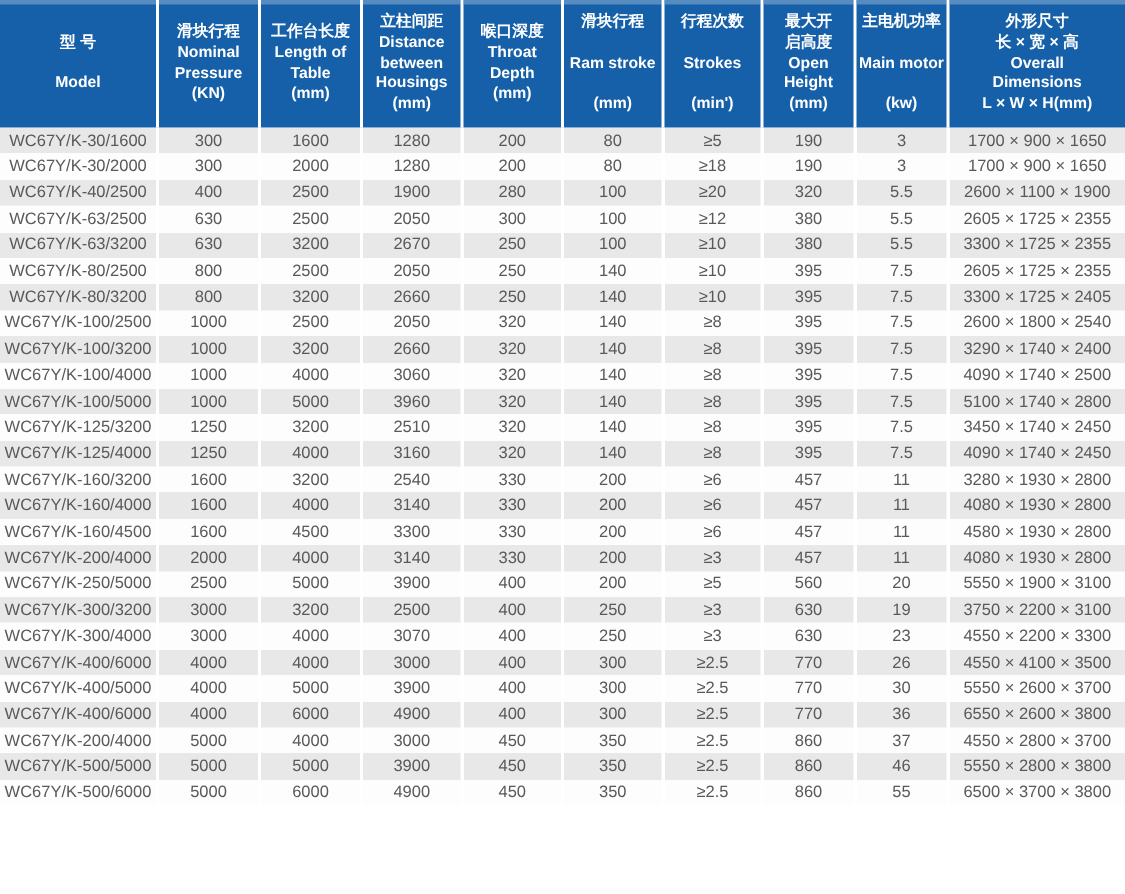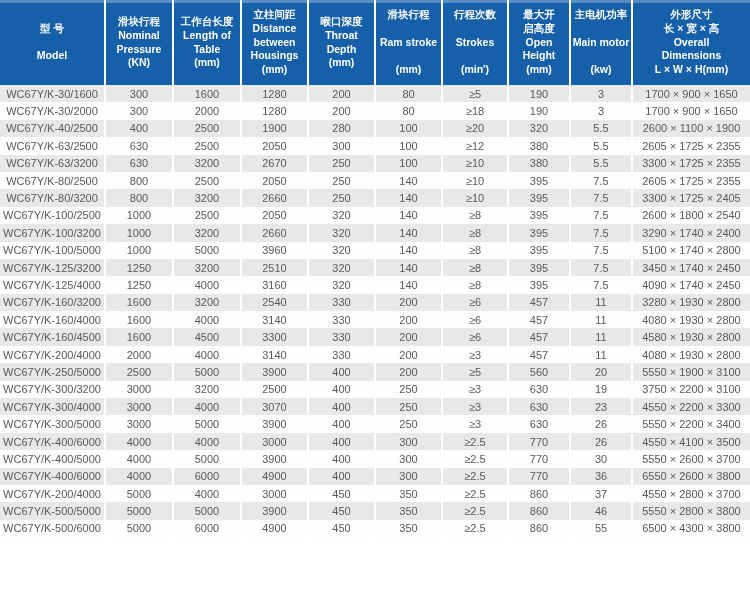--- a/index.html
+++ b/index.html
@@ -218,20 +218,32 @@
         <td>3200</td>
         <td>2660</td>
         <td>320</td>
         <td>140</td>
         <td>≥8</td>
         <td>395</td>
         <td>7.5</td>
         <td>3290 × 1740 × 2400</td>
       </tr>
       <tr>
+        <td>WC67Y/K-100/4000</td>
+        <td>1000</td>
+        <td>4000</td>
+        <td>3060</td>
+        <td>320</td>
+        <td>140</td>
+        <td>≥8</td>
+        <td>395</td>
+        <td>7.5</td>
+        <td>4090 × 1740 × 2500</td>
+      </tr>
+      <tr>
         <td>WC67Y/K-100/5000</td>
         <td>1000</td>
         <td>5000</td>
         <td>3960</td>
         <td>320</td>
         <td>140</td>
         <td>≥8</td>
         <td>395</td>
         <td>7.5</td>
         <td>5100 × 1740 × 2800</td>
@@ -338,32 +350,20 @@
         <td>4000</td>
         <td>3070</td>
         <td>400</td>
         <td>250</td>
         <td>≥3</td>
         <td>630</td>
         <td>23</td>
         <td>4550 × 2200 × 3300</td>
       </tr>
       <tr>
-        <td>WC67Y/K-300/5000</td>
-        <td>3000</td>
-        <td>5000</td>
-        <td>3900</td>
-        <td>400</td>
-        <td>250</td>
-        <td>≥3</td>
-        <td>630</td>
-        <td>26</td>
-        <td>5550 × 2200 × 3400</td>
-      </tr>
-      <tr>
         <td>WC67Y/K-400/6000</td>
         <td>4000</td>
         <td>4000</td>
         <td>3000</td>
         <td>400</td>
         <td>300</td>
         <td>≥2.5</td>
         <td>770</td>
         <td>26</td>
         <td>4550 × 4100 × 3500</td>
@@ -419,16 +419,16 @@
       <tr>
         <td>WC67Y/K-500/6000</td>
         <td>5000</td>
         <td>6000</td>
         <td>4900</td>
         <td>450</td>
         <td>350</td>
         <td>≥2.5</td>
         <td>860</td>
         <td>55</td>
-        <td>6500 × 4300 × 3800</td>
+        <td>6500 × 3700 × 3800</td>
       </tr>
     </tbody>
 </table>
 
 </body></html>

